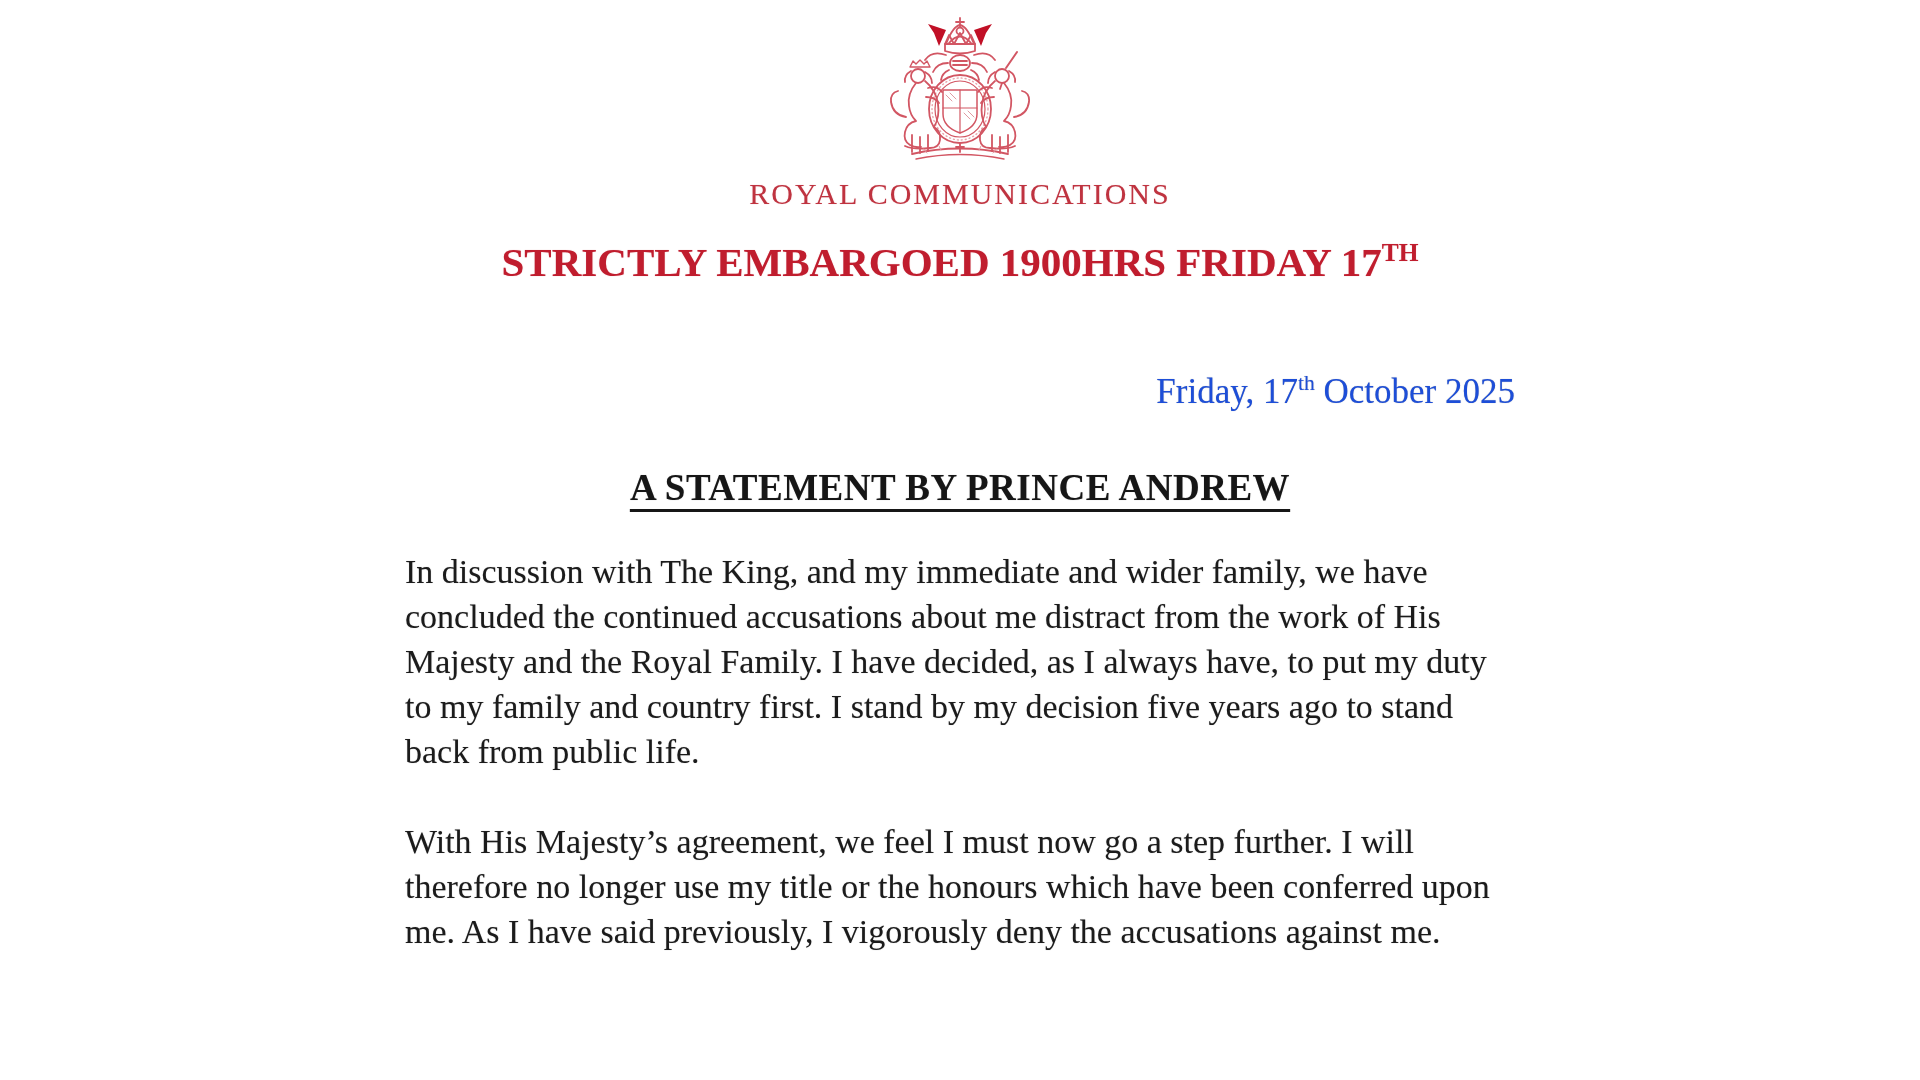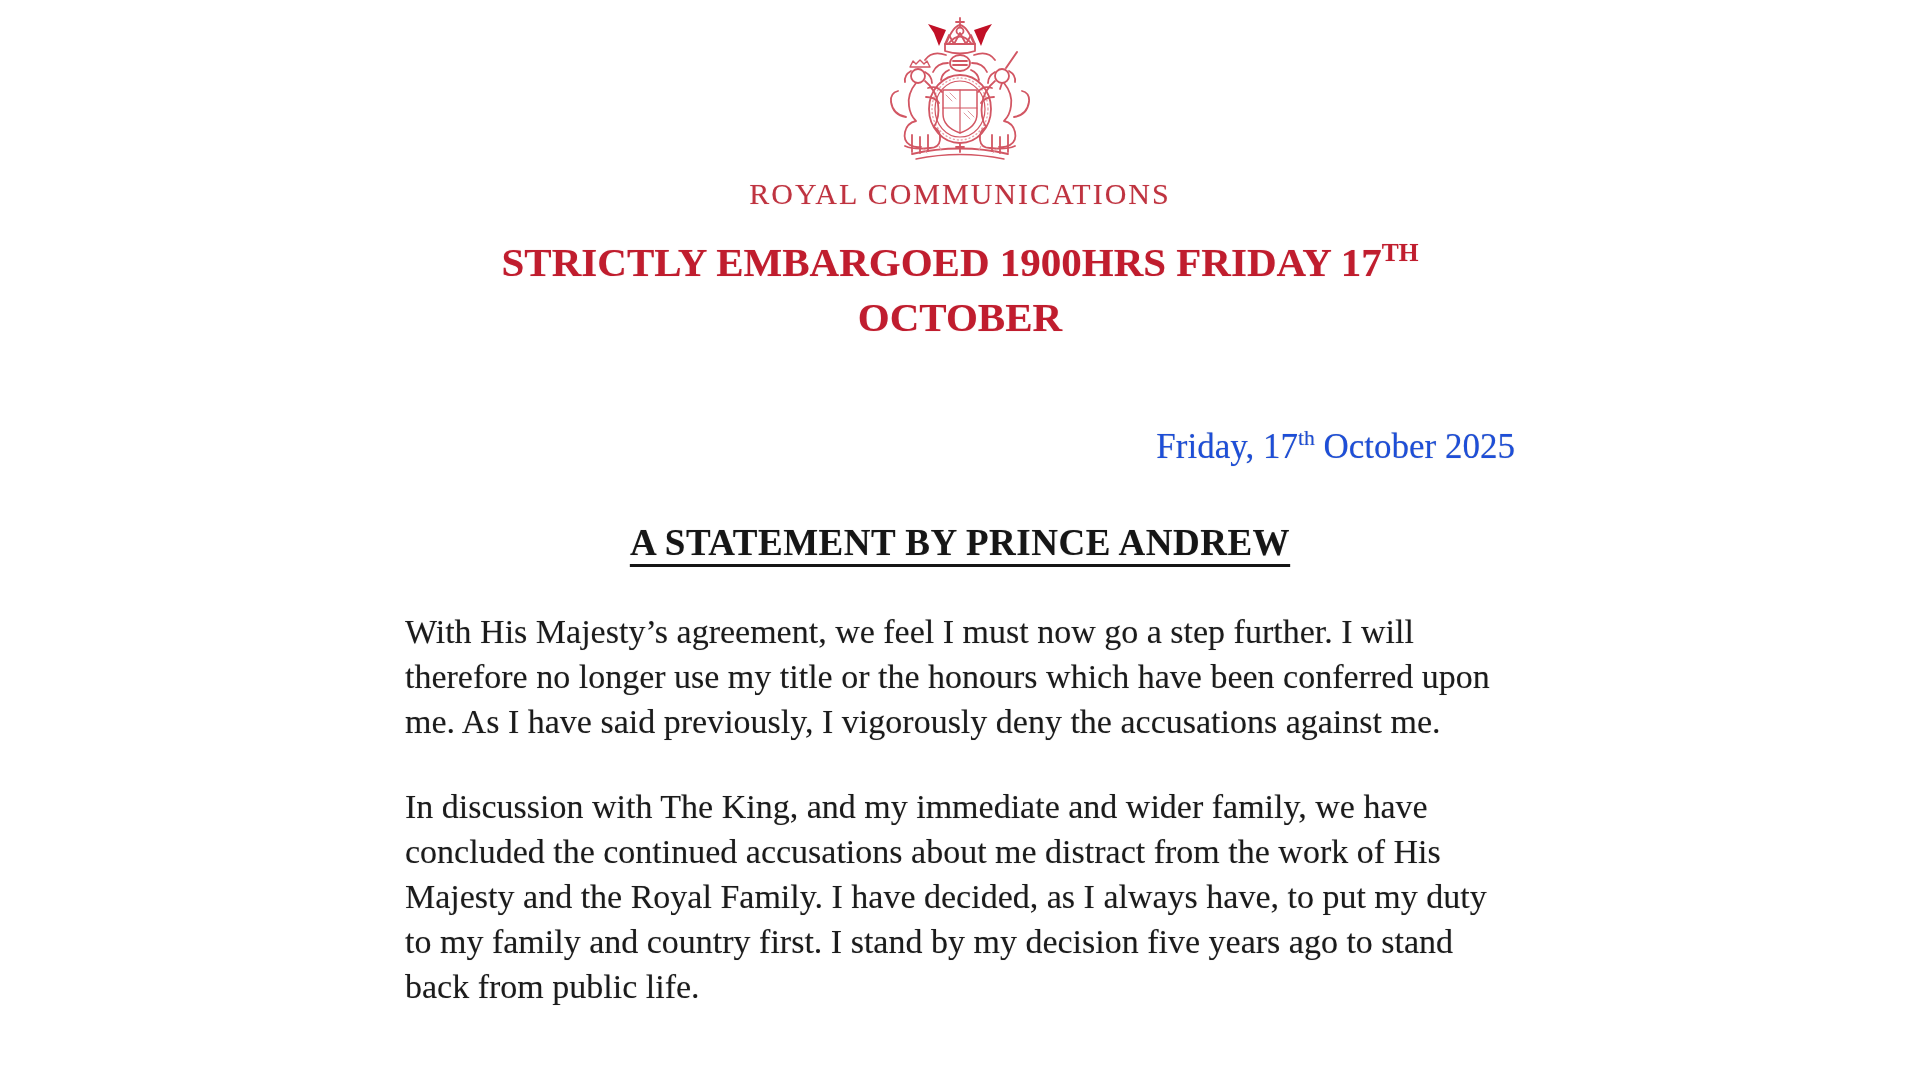--- a/index.html
+++ b/index.html
@@ -141,28 +141,27 @@
           <path d="M74 9 L92 15 L85 31 L80 18 Z"></path>
           <path d="M138 9 L120 15 L127 31 L132 18 Z"></path>
         </g>
       </svg>
     </div>
     <div class="dept">ROYAL COMMUNICATIONS</div>
   </header>
 
   <div class="embargo">
     <span class="embargo-line"><span>STRICTLY EMBARGOED 1900HRS FRIDAY 17</span><sup>TH</sup></span><br>
-    <span class="embargo-line">OCTOBER</span>
   </div>
 
   <div class="dateline">
     <span>Friday, 17</span><sup>th</sup><span> October 2025</span>
   </div>
 
   <h1 class="title">
     <span class="title-inner">A STATEMENT BY PRINCE ANDREW</span>
   </h1>
 
+  <p class="para para-1">In discussion with The King, and my immediate and wider family, we have concluded the continued accusations about me distract from the work of His Majesty and the Royal Family. I have decided, as I always have, to put my duty to my family and country first. I stand by my decision five years ago to stand back from public life.</p>
+
   <p class="para para-2">With His Majesty’s agreement, we feel I must now go a step further. I will therefore no longer use my title or the honours which have been conferred upon me. As I have said previously, I vigorously deny the accusations against me.</p>
-
-  <p class="para para-1">In discussion with The King, and my immediate and wider family, we have concluded the continued accusations about me distract from the work of His Majesty and the Royal Family. I have decided, as I always have, to put my duty to my family and country first. I stand by my decision five years ago to stand back from public life.</p>
 
 </div>
 
 </body></html>

